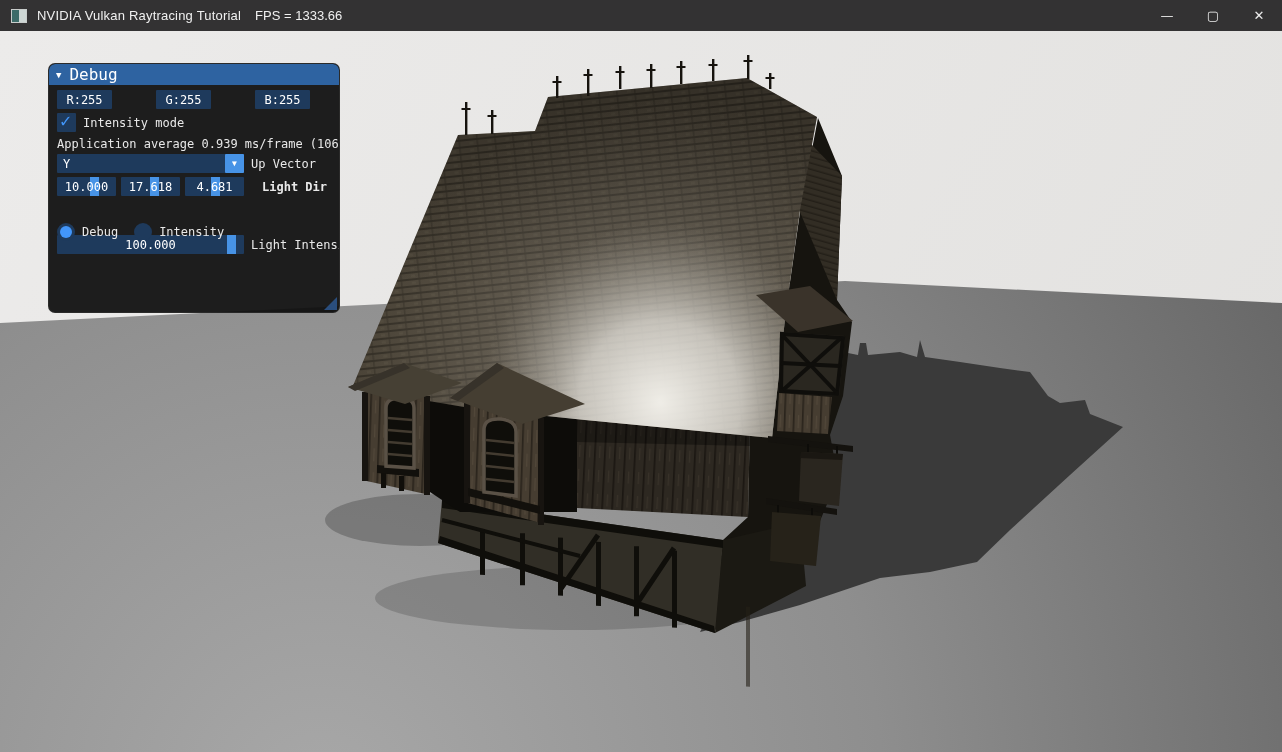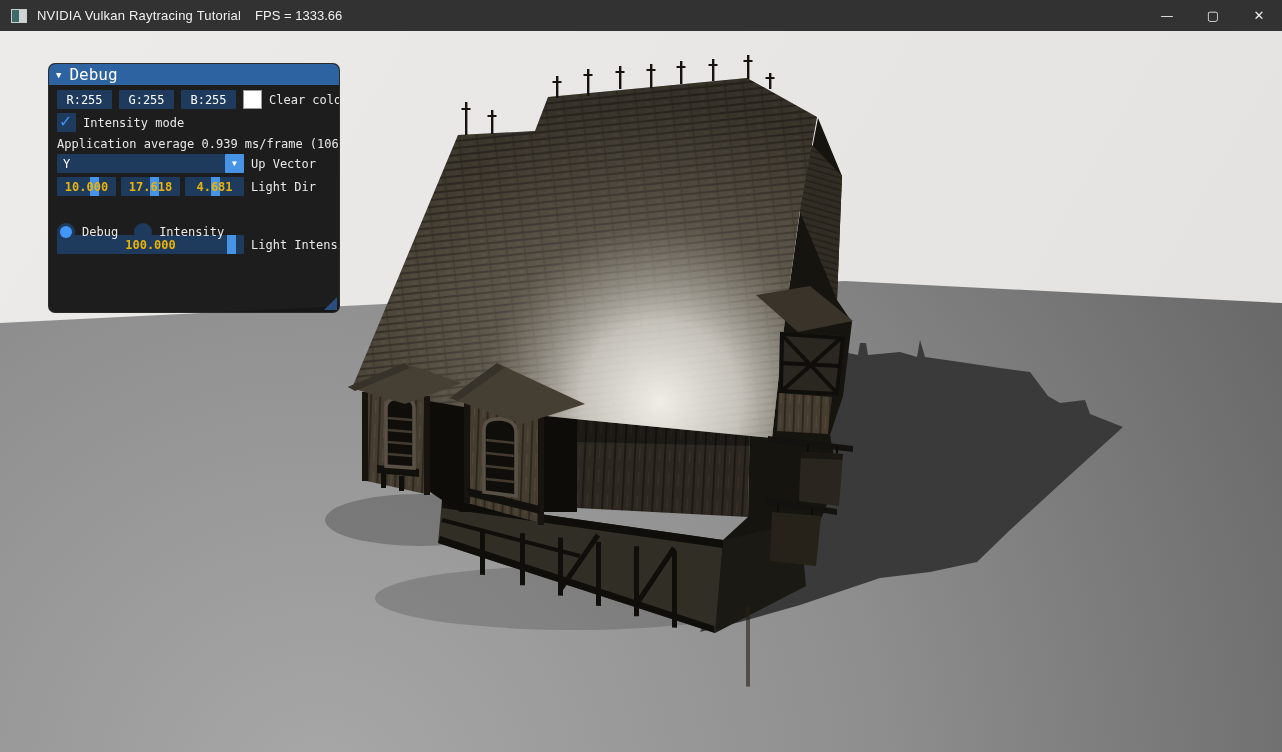--- a/index.html
+++ b/index.html
@@ -56,21 +56,21 @@
   .combo{width:187px;height:19px;background:var(--widgetbg);position:relative;border-radius:1px;
     display:flex;align-items:center;padding-left:6px;box-sizing:border-box;color:#FFF;}
   .combo .arrowbox{
     position:absolute;right:0;top:0;width:19px;height:19px;background:var(--grab);
     display:flex;align-items:center;justify-content:center;color:#FFF;font-size:8px;border-radius:1px;
   }
   .dragf{width:59px;height:19px;background:var(--widgetbg);position:relative;margin-right:5px;
     border-radius:1px;overflow:hidden;}
   .dragf .grab,.sliderf .grab{position:absolute;top:0;width:9px;height:19px;background:var(--grab);}
   .dragf .val,.sliderf .val{
-    position:absolute;inset:0;display:flex;align-items:center;justify-content:center;color:#eab308;z-index:2;font-weight:bold;
+    position:absolute;inset:0;display:flex;align-items:center;justify-content:center;color:#ffffff;z-index:2;
   }
   .sliderf{width:187px;height:19px;background:var(--widgetbg);position:relative;border-radius:1px;overflow:hidden;}
   .radio{width:18px;height:18px;border-radius:50%;background:var(--widgetbg);position:relative;margin-right:7px;}
   .radio.sel::after{content:"";position:absolute;left:3px;top:3px;width:12px;height:12px;border-radius:50%;
     background:var(--accent);}
   .radio-group{display:flex;align-items:center;}
   .radio-item{display:flex;align-items:center;margin-right:16px;}
   .resize-grip{
     position:absolute;right:2px;bottom:2px;width:0;height:0;
     border-left:13px solid transparent;border-bottom:13px solid #2A4E7E;
@@ -272,21 +272,21 @@
   </g>
 </svg>
 </div>
 
 <div class="panel">
   <div class="panel-header">
     <span class="collapse-arrow">▼</span>
     <span class="panel-title">Debug</span>
   </div>
 
-  <div class="prow" style="top:26px;">
+  <div class="prow" style="top:26px;gap:37px;">
     <div class="imbtn">R:255</div>
     <div class="imbtn">G:255</div>
     <div class="imbtn">B:255</div>
     <div class="swatch"></div>
     <span class="wlabel">Clear color</span>
   </div>
 
   <div class="prow" style="top:49px;">
     <div class="checkbox">
       <span class="tick">✓</span>
@@ -310,21 +310,21 @@
       <div class="val">10.000</div>
     </div>
     <div class="dragf">
       <div class="grab" style="left:29px;"></div>
       <div class="val">17.618</div>
     </div>
     <div class="dragf">
       <div class="grab" style="left:26px;"></div>
       <div class="val">4.681</div>
     </div>
-    <span class="wlabel" style="margin-left:2px;">Light Dir</span>
+    <span class="wlabel" style="margin-left:13px;font-weight:bold;">Light Dir</span>
   </div>
 
   <div class="prow" style="top:136px;margin-top:35px;">
     <div class="sliderf">
       <div class="grab" style="left:170px;"></div>
       <div class="val">100.000</div>
     </div>
     <span class="wlabel">Light Intensity</span>
   </div>
 

